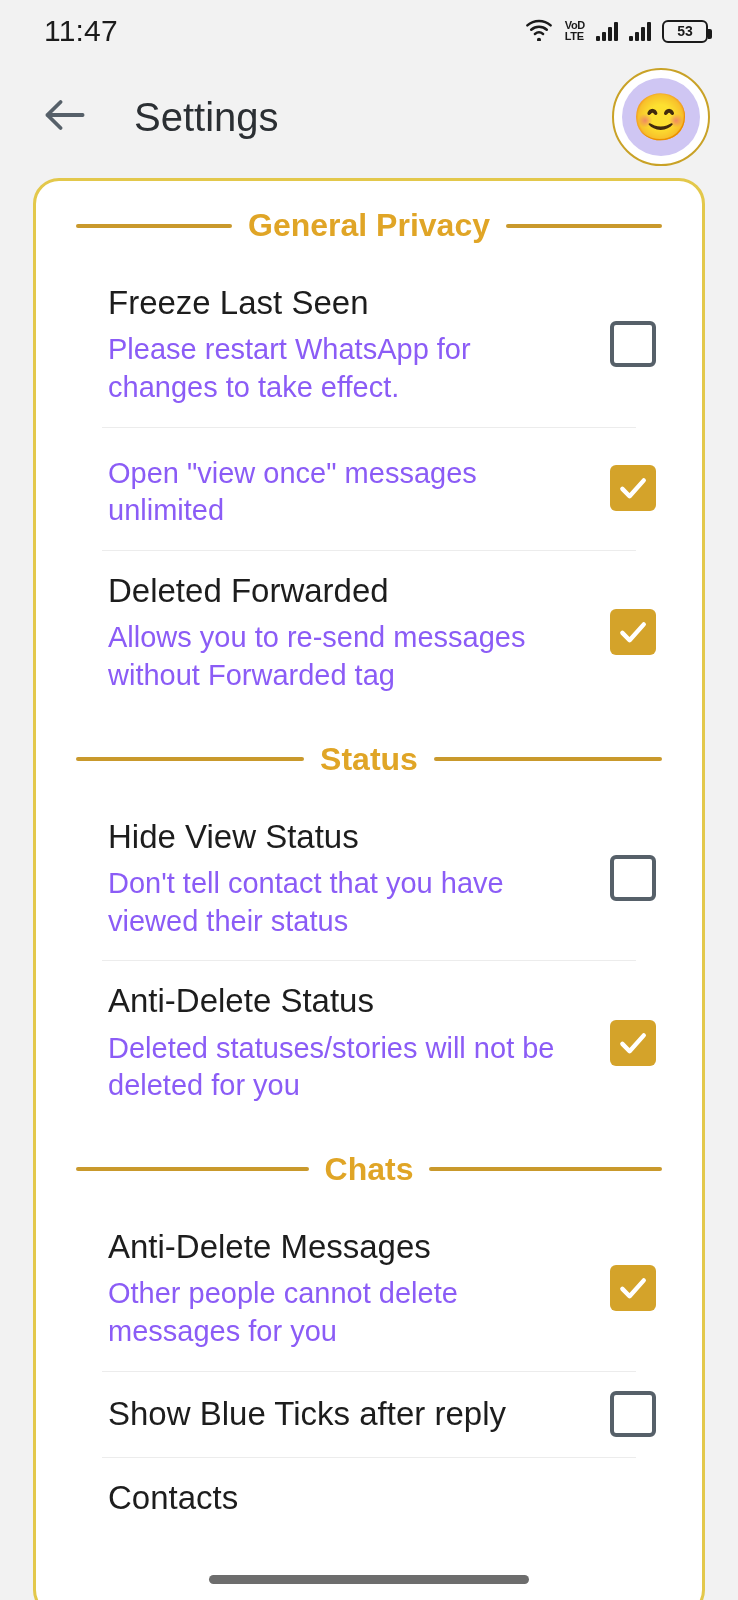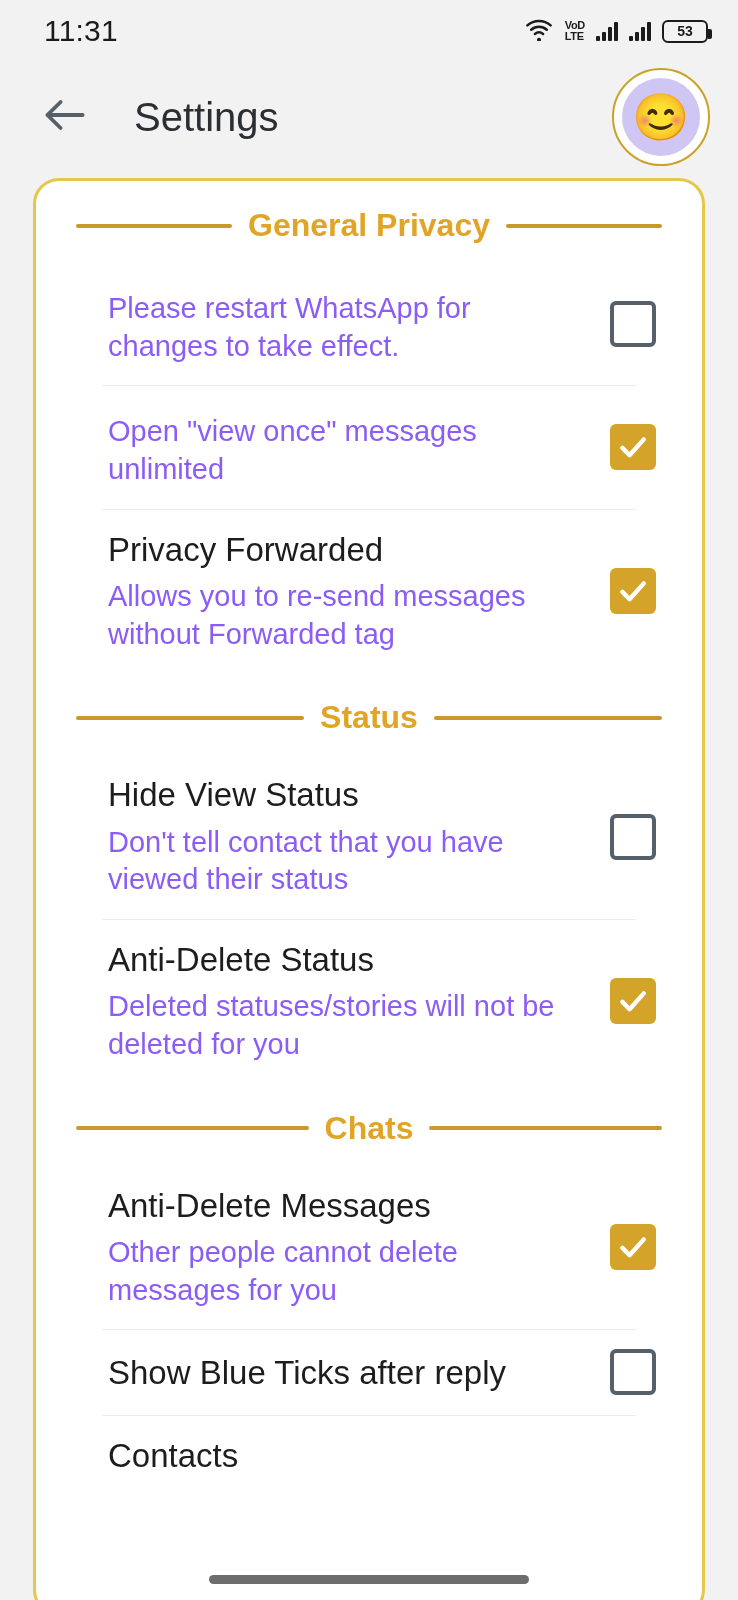--- a/index.html
+++ b/index.html
@@ -96,21 +96,21 @@
     bottom:16px; width:320px; height:9px;
     background:#6d6d6d; border-radius:6px; z-index:5;
   }
 </style>
 </head>
 <body>
 
 <div class="phone">
 
   <div class="statusbar">
-    <div class="status-time">11:31</div>
+    <div class="status-time">11:47</div>
     <div class="status-icons">
       <span>
         <svg width="30" height="24" viewBox="0 0 24 20">
           <path d="M12 17.2a1.7 1.7 0 1 0 0 3.4 1.7 1.7 0 0 0 0-3.4z" fill="#1b1b1b"></path>
           <path d="M5.5 10.6a10 10 0 0 1 13 0" stroke="#1b1b1b" stroke-width="2.1" fill="none" stroke-linecap="round"></path>
           <path d="M2.3 7a14.5 14.5 0 0 1 19.4 0" stroke="#1b1b1b" stroke-width="2.1" fill="none" stroke-linecap="round"></path>
           <path d="M8.6 14.1a5.5 5.5 0 0 1 6.8 0" stroke="#1b1b1b" stroke-width="2.1" fill="none" stroke-linecap="round"></path>
         </svg>
       </span>
       <span class="volte">
@@ -153,37 +153,38 @@
 
   <div class="card">
     <div class="card-inner" id="sections-root">
         <div class="section">
           <span class="line"></span>
           <span class="lbl">General Privacy</span>
           <span class="line"></span>
         </div>
         <div class="row">
           <div class="row-text">
+            <div class="row-title">Freeze Last Seen</div>
             <div class="row-sub">Please restart WhatsApp for changes to take effect.</div>
           </div>
           <span class="checkbox off"></span>
         </div>
         <div class="row">
           <div class="row-text">
             <div class="row-sub">Open "view once" messages unlimited</div>
           </div>
           <span class="checkbox on">
             <svg viewBox="0 0 24 24">
               <path d="M4.5 12.6 9.6 17.8 19.6 6.6" stroke="#fff" stroke-width="3.1" fill="none" stroke-linecap="round" stroke-linejoin="round"></path>
             </svg>
           </span>
         </div>
         <div class="row">
           <div class="row-text">
-            <div class="row-title">Privacy Forwarded</div>
+            <div class="row-title">Deleted Forwarded</div>
             <div class="row-sub">Allows you to re-send messages without Forwarded tag</div>
           </div>
           <span class="checkbox on">
             <svg viewBox="0 0 24 24">
               <path d="M4.5 12.6 9.6 17.8 19.6 6.6" stroke="#fff" stroke-width="3.1" fill="none" stroke-linecap="round" stroke-linejoin="round"></path>
             </svg>
           </span>
         </div>
         <div class="section">
           <span class="line"></span>

